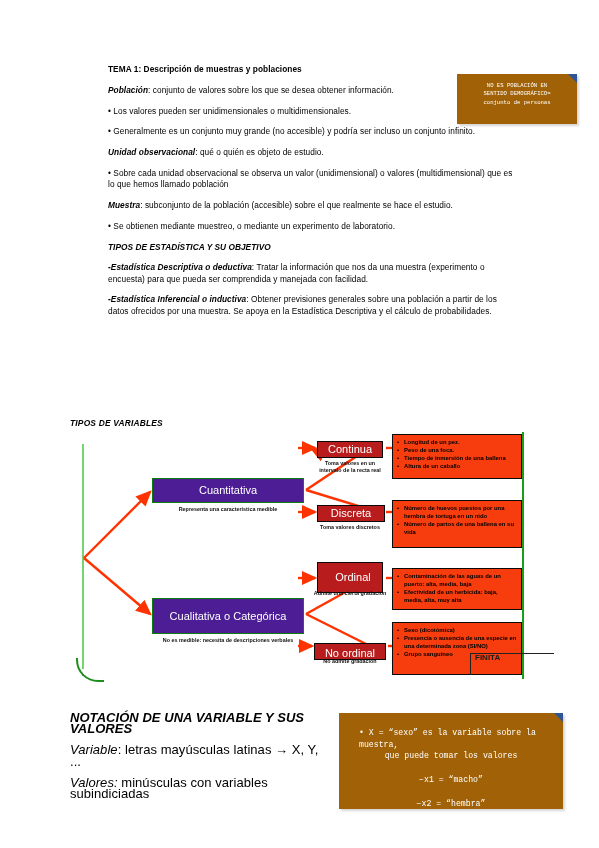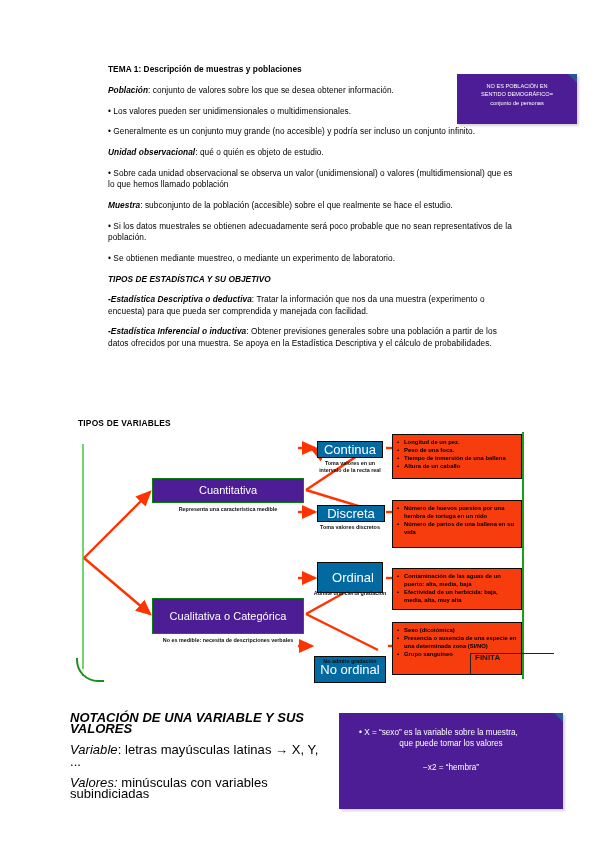--- a/index.html
+++ b/index.html
@@ -16,24 +16,25 @@
   
   .text-block{position:absolute;left:70px;top:64px;width:410px;margin-left:38px;}
   .p{font-size:8.3px;line-height:11.2px;margin:0 0 9.6px 0;letter-spacing:0.05px;}
   .b{font-weight:bold;}
   .i{font-style:italic;}
   .bi{font-weight:bold;font-style:italic;}
 
   
   .callout{
     position:absolute;
-    background:#4c1d95;
+    background:#a16207;
     color:#ffffff;
     box-sizing:border-box;
     box-shadow:2px 2px 2px rgba(0,0,0,0.16);
+    font-family:Liberation Mono, monospace;
   }
   .callout .fold{
     position:absolute;right:0;top:0;width:9px;height:9px;
     background:#2F5597;
     clip-path:polygon(0 0,100% 100%,100% 0);
   }
   #callout-top{
     left:457px;top:74px;width:120px;height:50px;
     padding:8px 6px 0 6px;
     text-align:center;
@@ -44,21 +45,21 @@
     padding:14px 12px 0 12px;
     text-align:center;
     font-size:8.2px;line-height:12px;
   }
   #callout-bottom .line1{text-align:left;padding-left:8px;}
   #callout-bottom .line2{margin-top:-1px;}
   #callout-bottom .val{margin-top:12px;}
 
   
   .diagram{position:absolute;left:70px;top:418px;width:500px;height:270px;}
-  .dg-title{position:absolute;left:8px;top:0;font-size:8.4px;font-weight:bold;letter-spacing:0.2px;}
+  .dg-title{position:absolute;left:0;top:0;font-size:8.4px;font-weight:bold;font-style:italic;letter-spacing:0.2px;}
 
   .green-line{position:absolute;left:12px;top:26px;width:2.4px;height:225px;background:#72D572;}
   .green-curve{position:absolute;left:6px;top:240px;width:26px;height:22px;
     border-bottom:2.4px solid #1E8E1E;border-left:2.4px solid #1E8E1E;
     border-bottom-left-radius:22px;border-top:none;border-right:none;}
   .green-line-right{position:absolute;left:452px;top:14px;width:2.4px;height:247px;background:#18A018;}
 
   .gbox{
     position:absolute;background:#4c1d95;color:#ffffff;
     border:1px solid #0b7d0b;
@@ -66,29 +67,29 @@
     text-align:center;font-size:11px;line-height:13px;
     box-sizing:border-box;
   }
   #gbox-cuant{left:82px;top:60px;width:152px;height:25px;}
   #gbox-cual{left:82px;top:180px;width:152px;height:36px;}
   .gcap{position:absolute;text-align:center;font-size:5.4px;line-height:7.4px;font-weight:bold;color:#111;}
   #gcap-cuant{left:82px;top:88px;width:152px;}
   #gcap-cual{left:82px;top:219px;width:152px;}
 
   .bbox{
-    position:absolute;background:#0369a1;color:#ffffff;
+    position:absolute;background:#b91c1c;color:#ffffff;
     border:1.6px solid #0a0a0a;
     display:flex;align-items:center;justify-content:center;
-    font-size:13px;line-height:11px;box-sizing:border-box;
+    font-size:11px;line-height:11px;box-sizing:border-box;
   }
   #bbox-continua{left:247px;top:23px;width:66px;height:17px;}
   #bbox-discreta{left:247px;top:87px;width:68px;height:17px;}
   #bbox-ordinal{left:247px;top:144px;width:66px;height:31px;padding-left:6px;}
-  #bbox-noordinal{left:244px;top:238px;width:72px;height:27px;}
+  #bbox-noordinal{left:244px;top:225px;width:72px;height:17px;align-items:flex-end;}
 
   .bcap{position:absolute;text-align:center;font-size:5.4px;line-height:7.4px;font-weight:bold;color:#111;}
   #bcap-continua{left:243px;top:42px;width:74px;}
   #bcap-discreta{left:243px;top:106px;width:74px;}
   #bcap-ordinal{left:243px;top:172px;width:74px;}
   #bcap-noordinal{left:237px;top:240px;width:86px;}
 
   .rbox{
     position:absolute;background:#F73D0E;
     border:1.2px solid #0a0a0a;
@@ -138,21 +139,20 @@
     <p class="p">• Los valores pueden ser unidimensionales o multidimensionales.</p>
 
     <p class="p">• Generalmente es un conjunto muy grande (no accesible) y podría ser incluso un conjunto infinito.</p>
 
     <p class="p"><span class="bi">Unidad observacional</span><span>: qué o quién es objeto de estudio.</span></p>
 
     <p class="p">• Sobre cada unidad observacional se observa un valor (unidimensional) o valores (multidimensional) que es lo que hemos llamado población</p>
 
     <p class="p"><span class="bi">Muestra</span><span>: subconjunto de la población (accesible) sobre el que realmente se hace el estudio.</span></p>
 
-    <p class="p">• Si los datos muestrales se obtienen adecuadamente será poco probable que no sean representativos de la población.</p>
 
     <p class="p">• Se obtienen mediante muestreo, o mediante un experimento de laboratorio.</p>
 
     <p class="p bi">TIPOS DE ESTADÍSTICA Y SU OBJETIVO</p>
 
     <p class="p"><span class="i b">-Estadística Descriptiva o deductiva</span><span>: Tratar la información que nos da una muestra (experimento o encuesta) para que pueda ser comprendida y manejada con facilidad.</span></p>
 
     <p class="p"><span class="i b">-Estadística Inferencial o inductiva</span><span>: Obtener previsiones generales sobre una población a partir de los datos ofrecidos por una muestra. Se apoya en la Estadística Descriptiva y el cálculo de probabilidades.</span></p>
 
   </div>
@@ -270,16 +270,17 @@
   <div class="bottom-text">
     <p class="p bi">NOTACIÓN DE UNA VARIABLE Y SUS VALORES</p>
     <p class="p"><span class="i">Variable</span><span>: letras mayúsculas latinas → X, Y, ...</span></p>
     <p class="p"><span class="i">Valores:</span><span> minúsculas con variables subindiciadas</span></p>
   </div>
 
   <div class="callout" id="callout-bottom">
     <div class="fold"></div>
     <div class="line1">• X = “sexo” es la variable sobre la muestra,</div>
     <div class="line2">que puede tomar los valores</div>
+    <div class="val">−x1 = “macho”</div>
     <div class="val">−x2 = “hembra”</div>
   </div>
 
 </div>
 
 </body></html>

